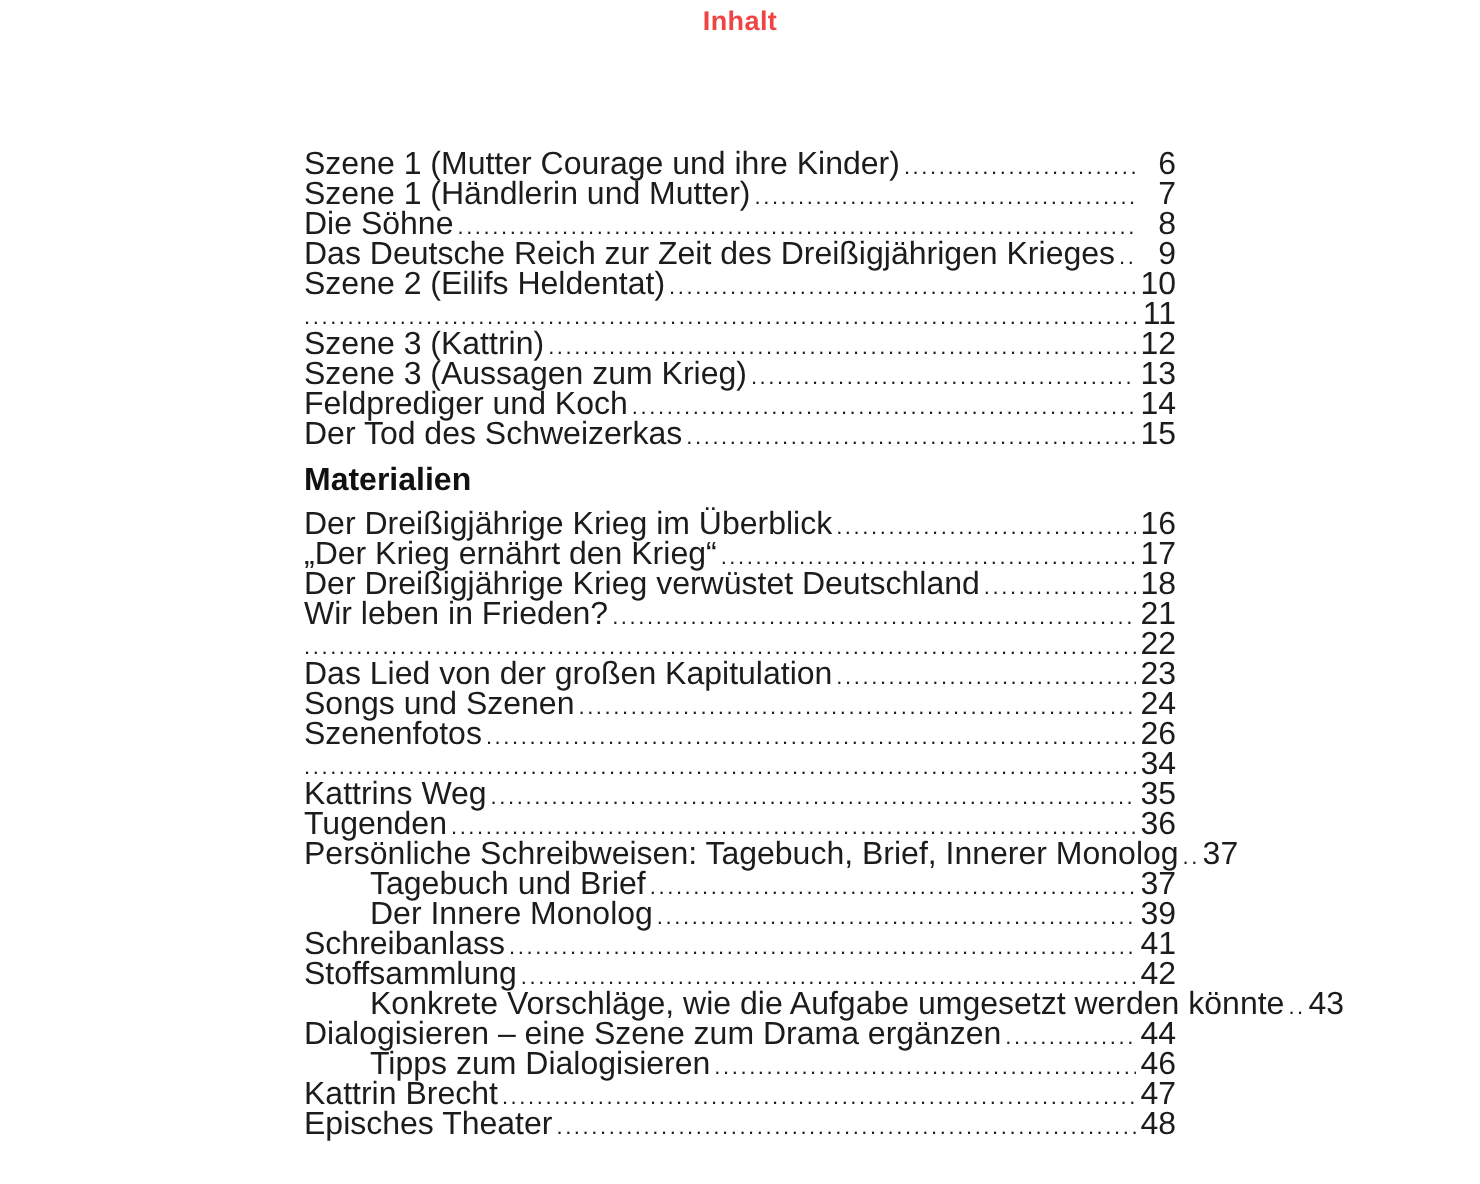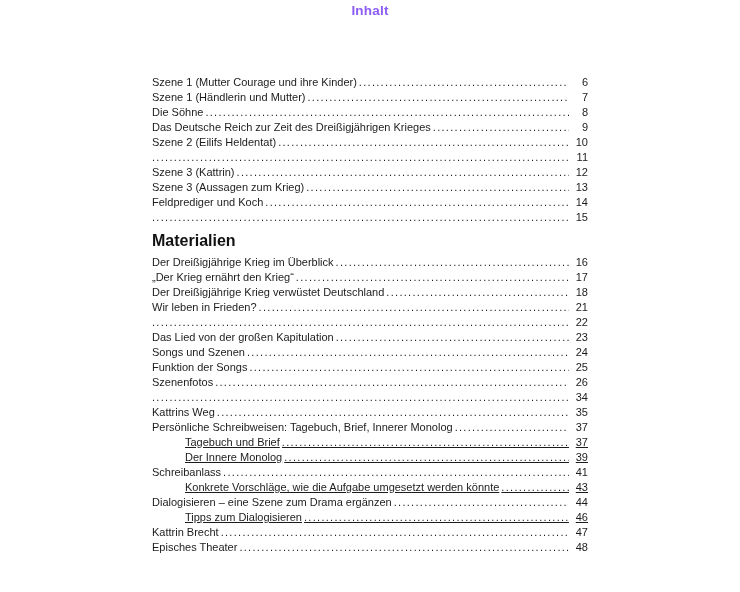--- a/index.html
+++ b/index.html
@@ -20,40 +20,39 @@
     height: 592px;
     padding: 2px 152px 0 152px;
   }
   .doc-title {
     margin: 0;
     padding-top: 1px;
     font-size: 13.5px;
     font-weight: bold;
     text-align: center;
     letter-spacing: 0.2px;
-    color: #8b5cf6;
+    color: #ef4444;
   }
   .toc {
     margin-top: 57px;
   }
   .entry {
     display: flex;
     align-items: flex-start;
     height: 15px;
-    font-size: 11px;
+    font-size: 16px;
     line-height: 15px;
     white-space: nowrap;
   }
   .entry .label {
     flex: 0 0 auto;
     padding-right: 2px;
   }
   .entry.indent {
     padding-left: 33px;
-    text-decoration: underline;
   }
   .entry .dots {
     flex: 1 1 auto;
     overflow: hidden;
     white-space: nowrap;
     min-width: 8px;
   }
   .entry .dots::after {
     content: "....................................................................................................................................................................................................";
     letter-spacing: 1.3px;
@@ -120,20 +119,21 @@
         <span class="label">Szene 3 (Aussagen zum Krieg)</span>
         <span class="dots"></span>
         <span class="page-num">13</span>
       </div>
       <div class="entry">
         <span class="label">Feldprediger und Koch</span>
         <span class="dots"></span>
         <span class="page-num">14</span>
       </div>
       <div class="entry">
+        <span class="label">Der Tod des Schweizerkas</span>
         <span class="dots"></span>
         <span class="page-num">15</span>
       </div>
       <div class="section-heading">Materialien</div>
       <div class="entry">
         <span class="label">Der Dreißigjährige Krieg im Überblick</span>
         <span class="dots"></span>
         <span class="page-num">16</span>
       </div>
       <div class="entry">
@@ -159,57 +159,62 @@
         <span class="label">Das Lied von der großen Kapitulation</span>
         <span class="dots"></span>
         <span class="page-num">23</span>
       </div>
       <div class="entry">
         <span class="label">Songs und Szenen</span>
         <span class="dots"></span>
         <span class="page-num">24</span>
       </div>
       <div class="entry">
-        <span class="label">Funktion der Songs</span>
-        <span class="dots"></span>
-        <span class="page-num">25</span>
-      </div>
-      <div class="entry">
         <span class="label">Szenenfotos</span>
         <span class="dots"></span>
         <span class="page-num">26</span>
       </div>
       <div class="entry">
         <span class="dots"></span>
         <span class="page-num">34</span>
       </div>
       <div class="entry">
         <span class="label">Kattrins Weg</span>
         <span class="dots"></span>
         <span class="page-num">35</span>
       </div>
       <div class="entry">
+        <span class="label">Tugenden</span>
+        <span class="dots"></span>
+        <span class="page-num">36</span>
+      </div>
+      <div class="entry">
         <span class="label">Persönliche Schreibweisen: Tagebuch, Brief, Innerer Monolog</span>
         <span class="dots"></span>
         <span class="page-num">37</span>
       </div>
       <div class="entry indent">
         <span class="label">Tagebuch und Brief</span>
         <span class="dots"></span>
         <span class="page-num">37</span>
       </div>
       <div class="entry indent">
         <span class="label">Der Innere Monolog</span>
         <span class="dots"></span>
         <span class="page-num">39</span>
       </div>
       <div class="entry">
         <span class="label">Schreibanlass</span>
         <span class="dots"></span>
         <span class="page-num">41</span>
+      </div>
+      <div class="entry">
+        <span class="label">Stoffsammlung</span>
+        <span class="dots"></span>
+        <span class="page-num">42</span>
       </div>
       <div class="entry indent">
         <span class="label">Konkrete Vorschläge, wie die Aufgabe umgesetzt werden könnte</span>
         <span class="dots"></span>
         <span class="page-num">43</span>
       </div>
       <div class="entry">
         <span class="label">Dialogisieren – eine Szene zum Drama ergänzen</span>
         <span class="dots"></span>
         <span class="page-num">44</span>

